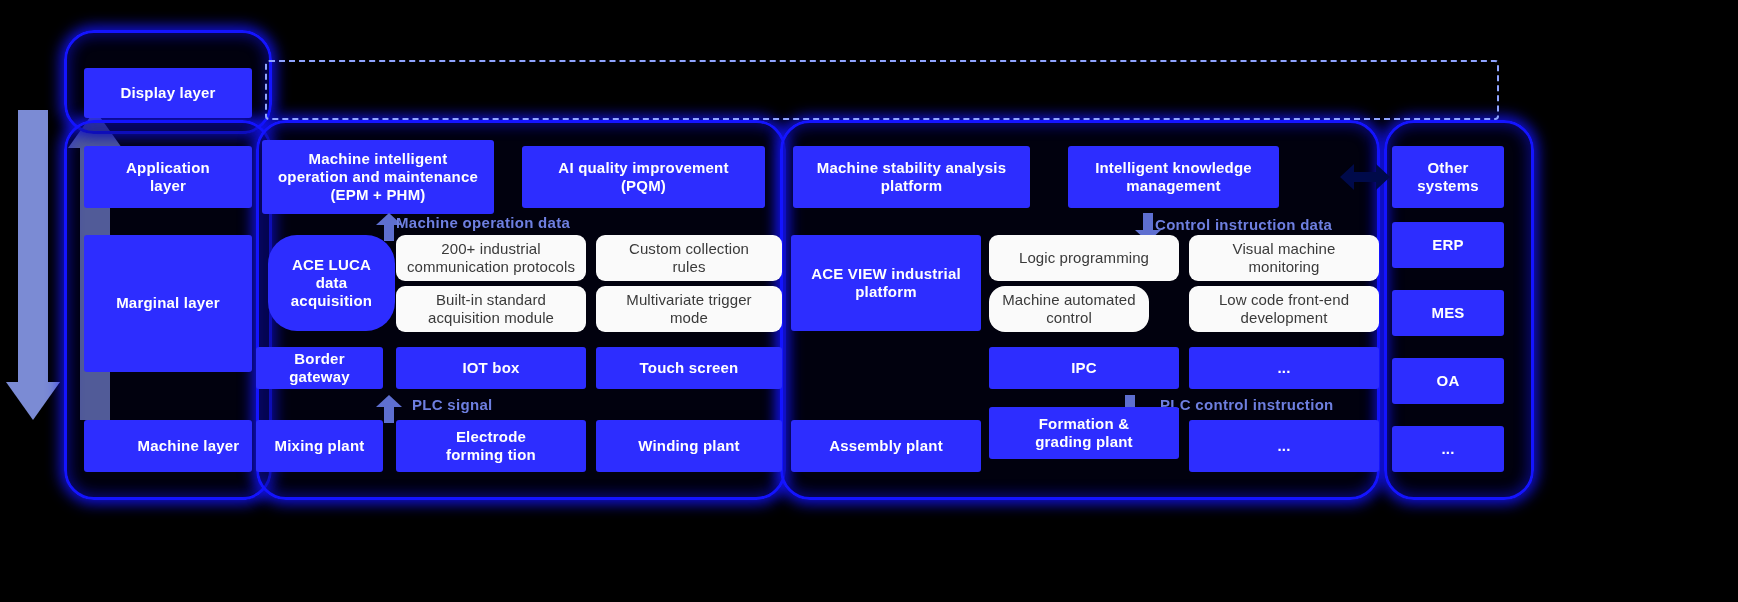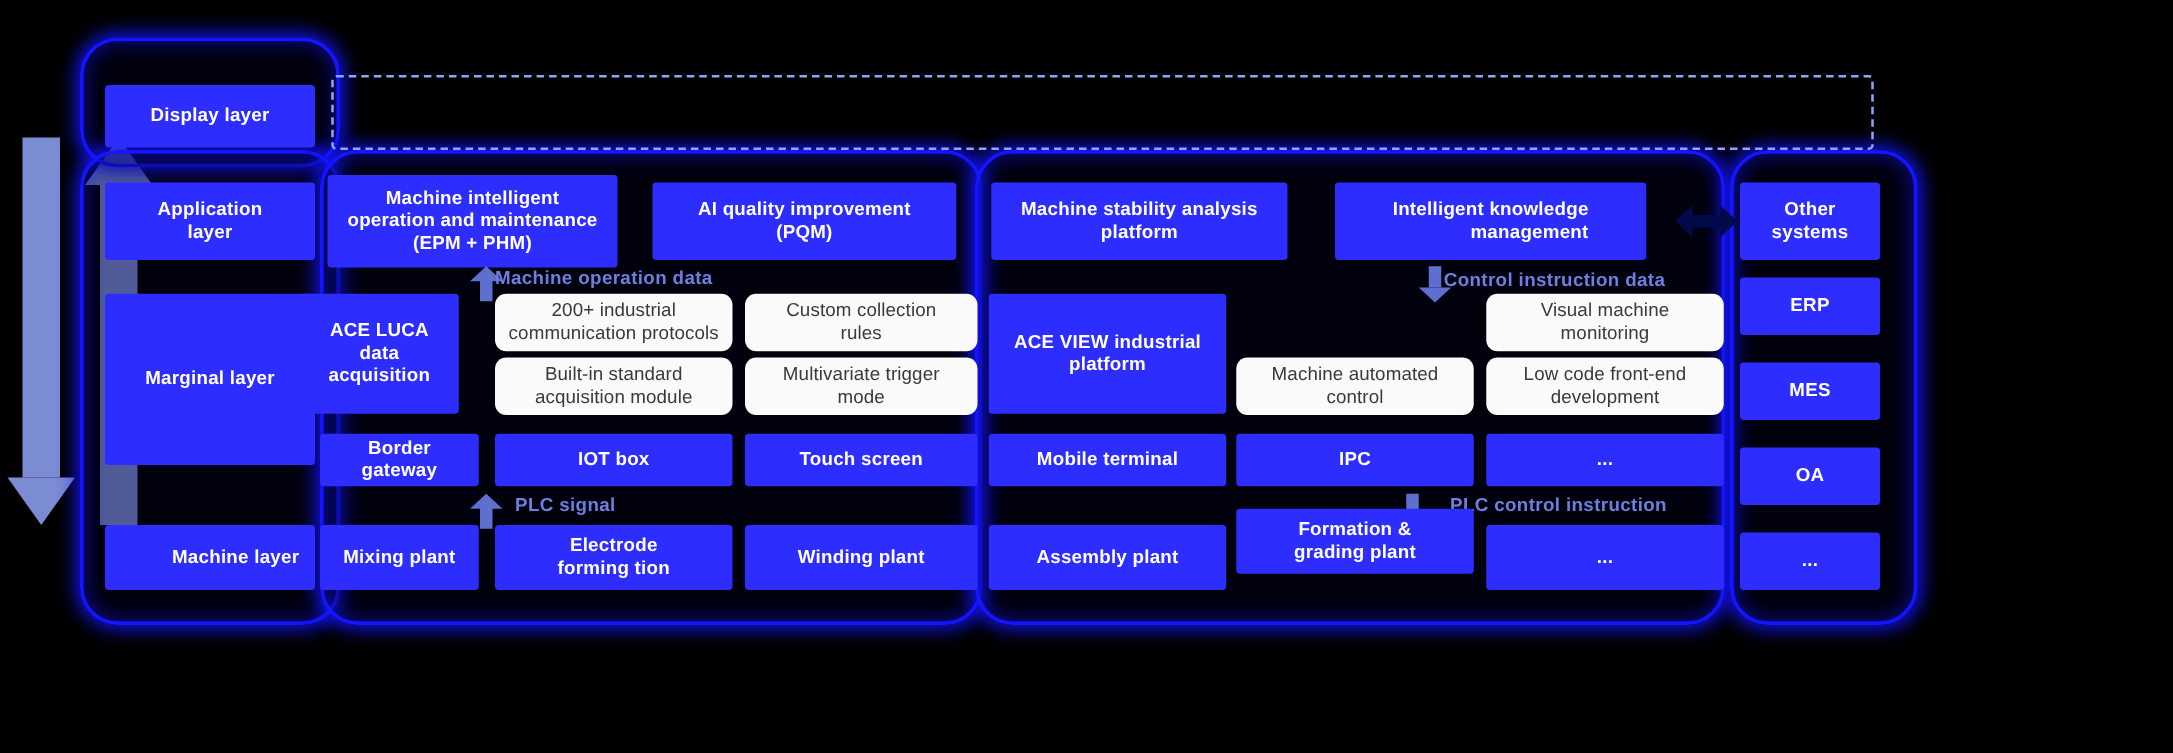--- a/index.html
+++ b/index.html
@@ -139,21 +139,21 @@
 (EPM + PHM)</span>
   </div>
   <div class="box blue" style="left:522px; top:146px; width:243px; height:62px; white-space:pre-line;">
     <span class="t">AI quality improvement
 (PQM)</span>
   </div>
   <div class="box blue" style="left:793px; top:146px; width:237px; height:62px; white-space:pre-line;">
     <span class="t">Machine stability analysis
 platform</span>
   </div>
-  <div class="box blue" style="left:1068px; top:146px; width:249px; height:62px; white-space:pre-line;text-align:right;">
+  <div class="box blue" style="left:1068px; top:146px; width:211px; height:62px; white-space:pre-line;">
     <span class="t">Intelligent knowledge
 management</span>
   </div>
   <div class="box blue" style="left:1392px; top:146px; width:112px; height:62px; white-space:pre-line;">
     <span class="t">Other
 systems</span>
   </div>
 
   <div class="h-biarrow" style="left:1340px; top:164px; width:50px;">
     <div class="s" style="left:14px; right:14px;"></div>
@@ -169,21 +169,21 @@
 
   <div class="band-arrow down" style="left:1135px; top:213px;">
     <div class="s"></div>
     <div class="h"></div>
   </div>
   <div class="flow-label" style="left:1155px; top:216px;">Control instruction data</div>
 
   <div class="box blue" style="left:84px; top:235px; width:168px; height:137px;">
     <span class="t">Marginal layer</span>
   </div>
-  <div class="box blue" style="left:240px; top:235px; width:127px; height:96px; white-space:pre-line;">
+  <div class="box blue" style="left:268px; top:235px; width:127px; height:96px; white-space:pre-line;border-radius:29px;">
     <span class="t">ACE LUCA data
 acquisition</span>
   </div>
   <div class="box blue" style="left:791px; top:235px; width:190px; height:96px; white-space:pre-line;">
     <span class="t">ACE VIEW industrial
 platform</span>
   </div>
 
   <div class="box white" style="left:396px; top:235px; width:190px; height:46px; white-space:pre-line;">
     <span class="t">200+ industrial
@@ -195,25 +195,28 @@
   </div>
   <div class="box white" style="left:396px; top:286px; width:190px; height:46px; white-space:pre-line;">
     <span class="t">Built-in standard
 acquisition module</span>
   </div>
   <div class="box white" style="left:596px; top:286px; width:186px; height:46px; white-space:pre-line;">
     <span class="t">Multivariate trigger
 mode</span>
   </div>
 
+  <div class="box white" style="left:989px; top:235px; width:190px; height:46px; white-space:pre-line;">
+    <span class="t">Logic programming</span>
+  </div>
   <div class="box white" style="left:1189px; top:235px; width:190px; height:46px; white-space:pre-line;">
     <span class="t">Visual machine
 monitoring</span>
   </div>
-  <div class="box white" style="left:989px; top:286px; width:190px; height:46px; white-space:pre-line;">
+  <div class="box white" style="left:989px; top:286px; width:160px; height:46px; white-space:pre-line;border-radius:16px;">
     <span class="t">Machine automated
 control</span>
   </div>
   <div class="box white" style="left:1189px; top:286px; width:190px; height:46px; white-space:pre-line;">
     <span class="t">Low code front-end
 development</span>
   </div>
 
   <div class="box blue" style="left:1392px; top:222px; width:112px; height:46px;">
     <span class="t">ERP</span>
@@ -224,23 +227,20 @@
 
   <div class="box blue" style="left:256px; top:347px; width:127px; height:42px;">
     <span class="t">Border gateway</span>
   </div>
   <div class="box blue" style="left:396px; top:347px; width:190px; height:42px;">
     <span class="t">IOT box</span>
   </div>
   <div class="box blue" style="left:596px; top:347px; width:186px; height:42px;">
     <span class="t">Touch screen</span>
   </div>
-  <div class="box blue" style="left:791px; top:347px; width:190px; height:42px;">
-    <span class="t">Mobile terminal</span>
-  </div>
   <div class="box blue" style="left:989px; top:347px; width:190px; height:42px;">
     <span class="t">IPC</span>
   </div>
   <div class="box blue" style="left:1189px; top:347px; width:190px; height:42px;">
     <span class="t">...</span>
   </div>
   <div class="box blue" style="left:1392px; top:358px; width:112px; height:46px;">
     <span class="t">OA</span>
   </div>
 

